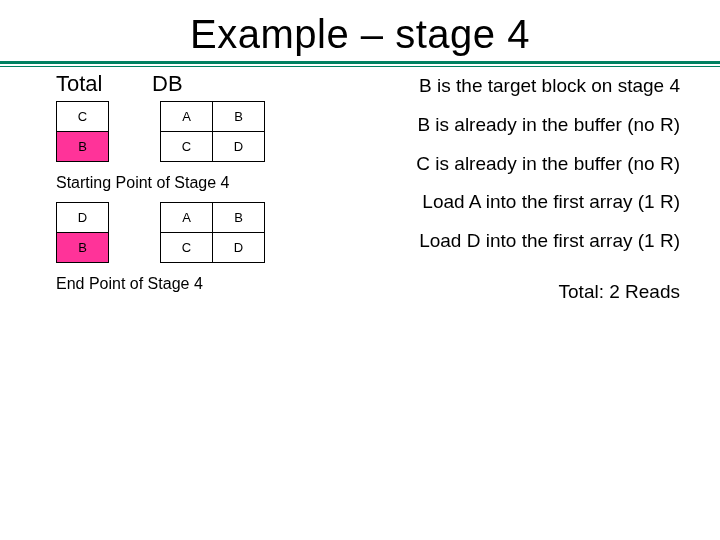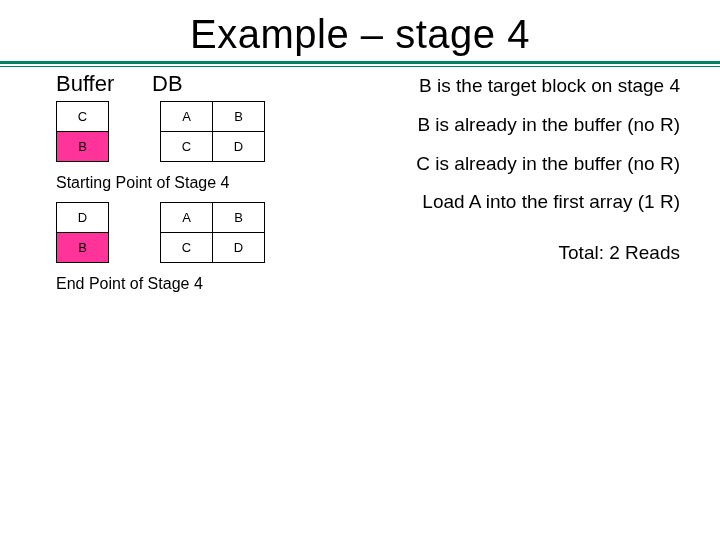--- a/index.html
+++ b/index.html
@@ -36,21 +36,21 @@
     <div class="rule-top"></div>
     <div class="rule-bot"></div>
   </div>
 
 
   <div class="content">
 
     <div class="left">
 
       <div class="headers">
-        <div class="h-buffer">Buffer</div>
+        <div class="h-buffer">Total</div>
         <div class="h-db">DB</div>
       </div>
 
       <table class="grid">
         <tbody>
             <tr>
           <td>C</td>
           <td class="gap"></td>
           <td>A</td>
           <td>B</td>
@@ -86,19 +86,20 @@
       <div class="caption">End Point of Stage 4</div>
 
     </div>
 
     <div class="right">
       <ul class="bullets">
         <li>B is the target block on stage 4</li>
         <li>B is already in the buffer (no R)</li>
         <li>C is already in the buffer (no R)</li>
         <li>Load A into the first array (1 R)</li>
+        <li>Load D into the first array (1 R)</li>
       </ul>
       <div class="total">Total: 2 Reads</div>
     </div>
 
   </div>
 
 </div>
 
 </body></html>

